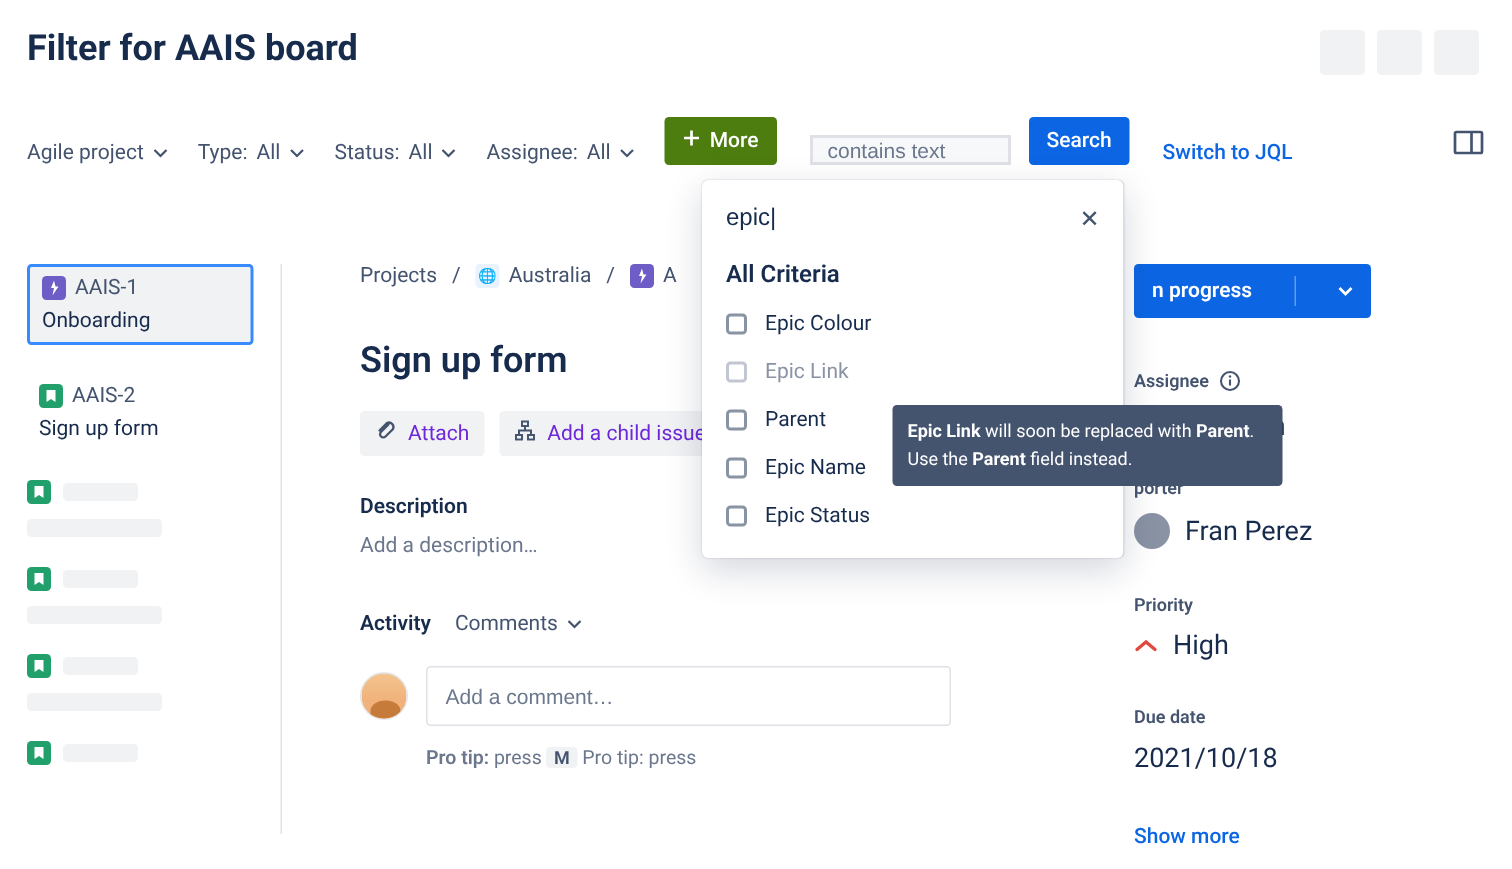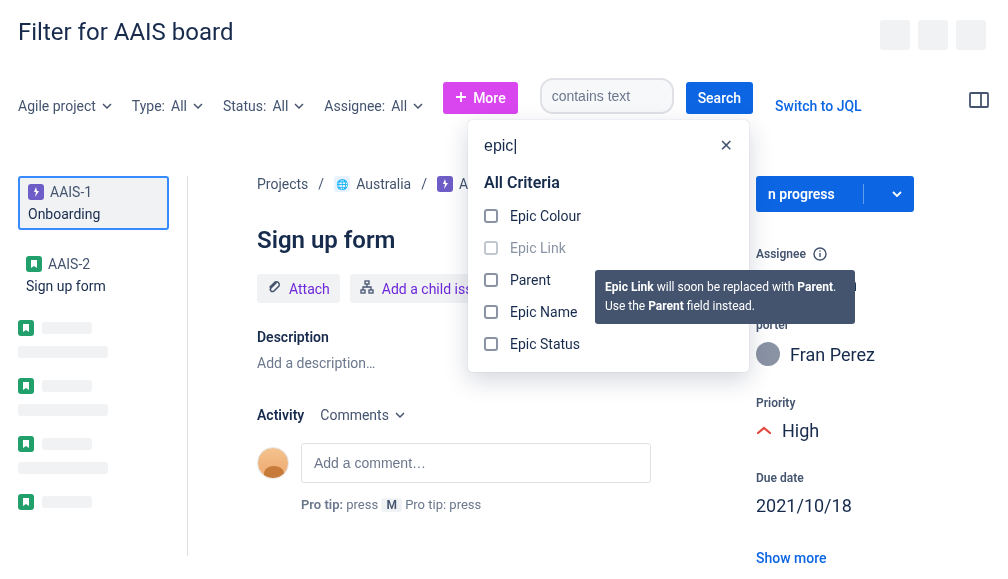--- a/index.html
+++ b/index.html
@@ -13,21 +13,21 @@
     overflow: hidden;
     position: relative;
   }
 
   
   .page-title {
     position: absolute;
     left: 18px;
     top: 18px;
     font-size: 24px;
-    font-weight: 400;
+    font-weight: 700;
     color: #172B4D;
   }
   .header-placeholders {
     position: absolute;
     right: 22px;
     top: 20px;
     display: flex;
     gap: 8px;
   }
   .header-ph {
@@ -56,33 +56,33 @@
   }
   .chev {
     width: 10px; height: 10px;
     display: inline-block;
   }
   .chev svg { display:block; }
   .more-btn {
     display: inline-flex;
     align-items: center;
     gap: 6px;
-    background: #d946ef;
+    background: #4d7c0f;
     color: #fff;
     border-radius: 3px;
     padding: 8px 12px;
     font-weight: 500;
     cursor: pointer;
     margin-right: 22px;
   }
   .search-input {
     width: 134px;
-    height: 36px;
+    height: 20px;
     border: 2px solid #DFE1E6;
-    border-radius: 13px;
+    border-radius: 0;
     background: #F7F8F9;
     padding: 0 10px;
     font-size: 14px;
     color: #c2410c;
   }
   .search-input::placeholder { color: #6B778C; }
   .search-btn {
     margin-left: 12px;
     background: #0C66E4;
     color: #fff;
@@ -154,21 +154,21 @@
   .sb-plc-row {
     display: flex;
     align-items: center;
     gap: 8px;
     margin-bottom: 10px;
   }
 
   
   .main {
     position: absolute;
-    left: 257px;
+    left: 240px;
     top: 176px;
     width: 470px;
   }
   .breadcrumbs {
     display: flex;
     align-items: center;
     gap: 10px;
     color: #44546F;
     font-size: 14px;
   }

